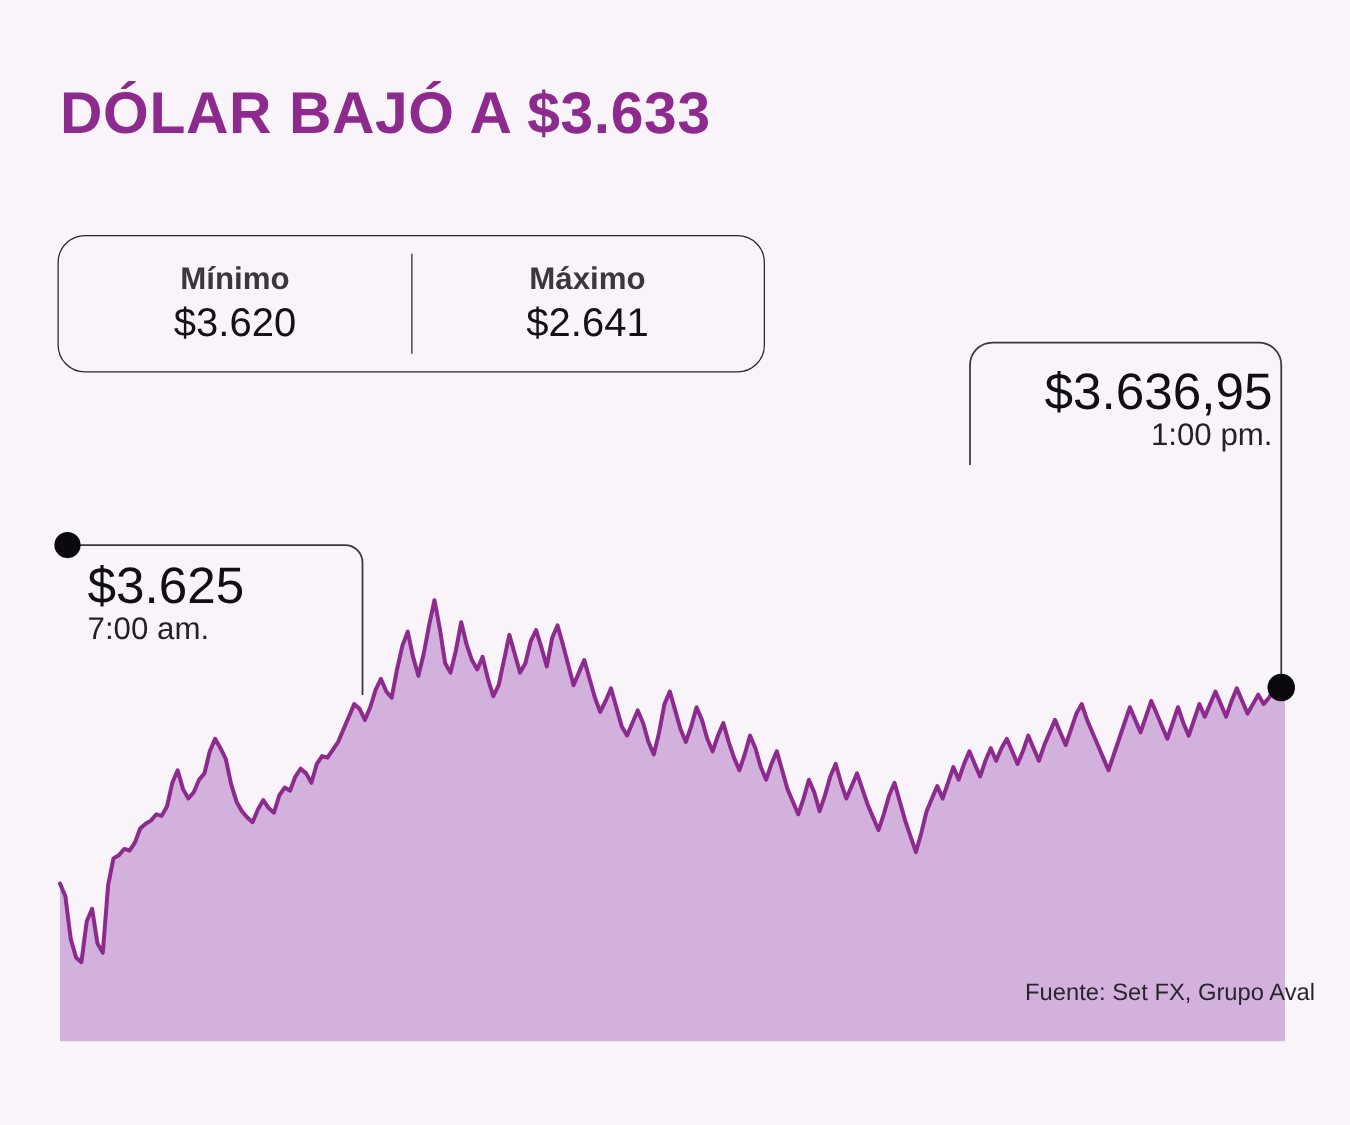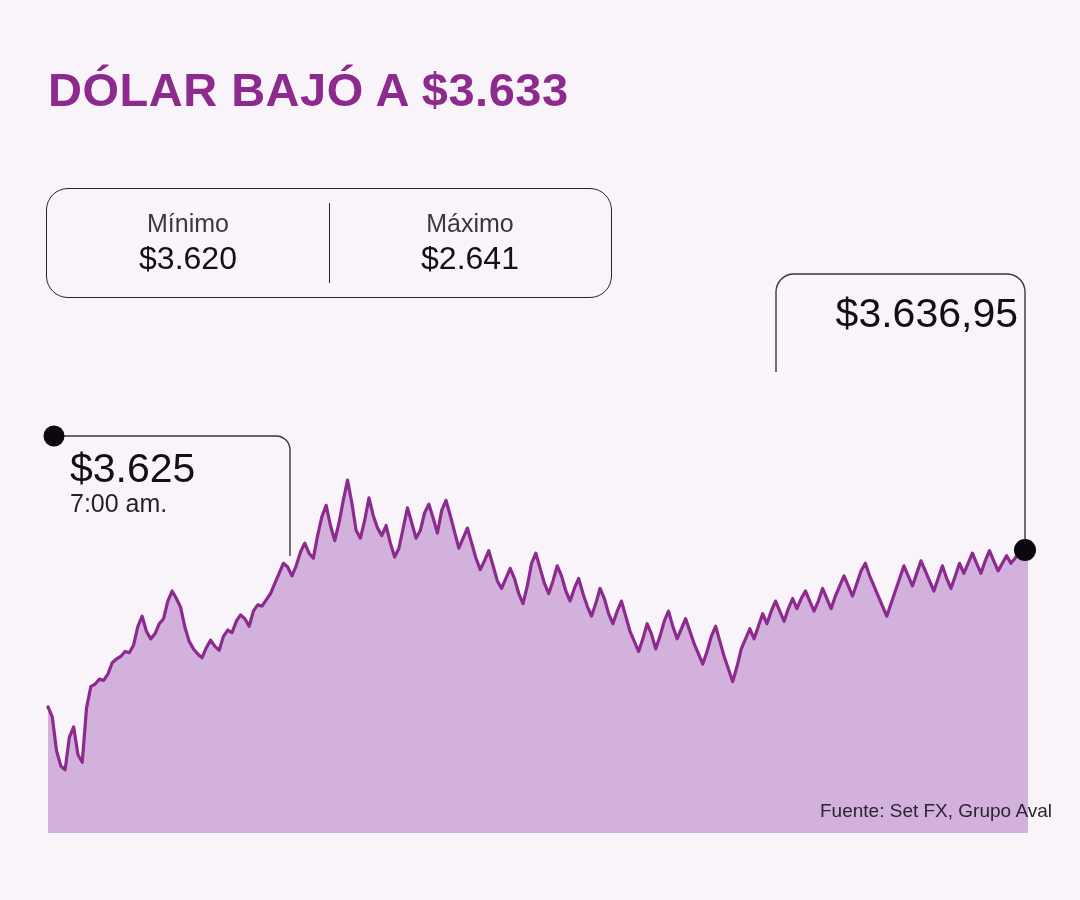--- a/index.html
+++ b/index.html
@@ -61,21 +61,21 @@
     position: absolute;
     left: 0;
     top: 14px;
     bottom: 14px;
     width: 1.3px;
     background: #2a2430;
   }
   .stat-label {
     font-size: 25px;
     color: #3d3640;
-    font-weight: 400;
+    font-weight: 700;
     line-height: 1.15;
     margin-bottom: 3px;
   }
   .stat-value {
     font-size: 32px;
     color: #141018;
     font-weight: 400;
     line-height: 1.15;
   }
 
@@ -116,21 +116,21 @@
   #annot-right-text {
     right: 62px;
     top: 292px;
     text-align: right;
   }
 
   
   #source-note {
     position: absolute;
     right: 28px;
-    top: 800px;
+    top: 784px;
     font-size: 19px;
     color: #2b2430;
     white-space: nowrap;
   }
 </style>
 </head>
 <body>
 
 <div id="stage">
 
@@ -160,17 +160,18 @@
     </svg>
   </div>
 
   <div class="annot-text" id="annot-left-text">
     <div class="annot-value">$3.625</div>
     <div class="annot-time">7:00 am.</div>
   </div>
 
   <div class="annot-text" id="annot-right-text">
     <div class="annot-value">$3.636,95</div>
+    <div class="annot-time">1:00 pm.</div>
   </div>
 
   <div id="source-note">Fuente: Set FX, Grupo Aval</div>
 
 </div>
 
 </body></html>

